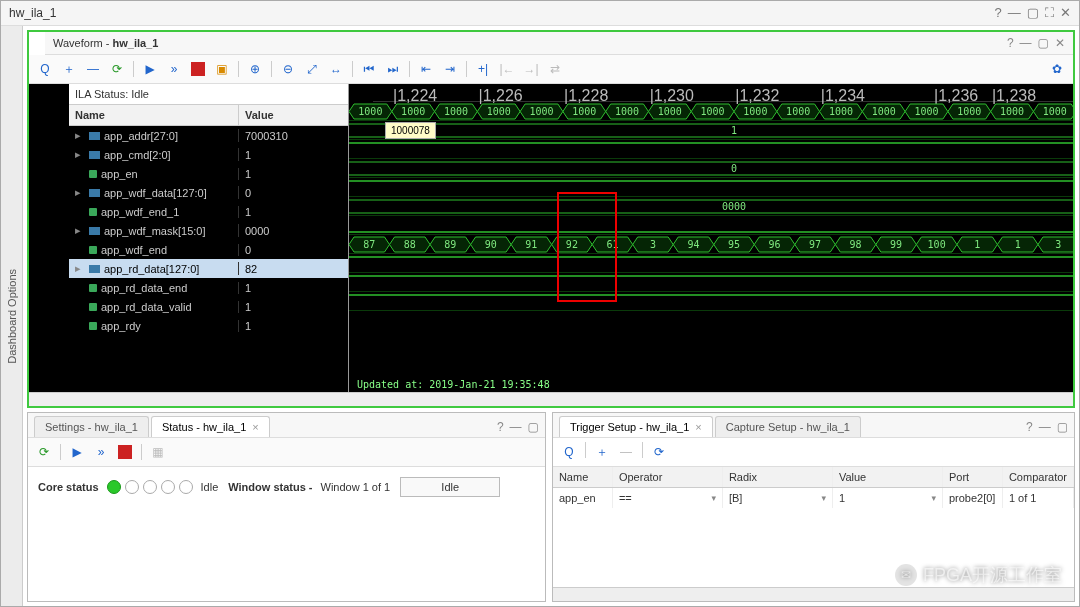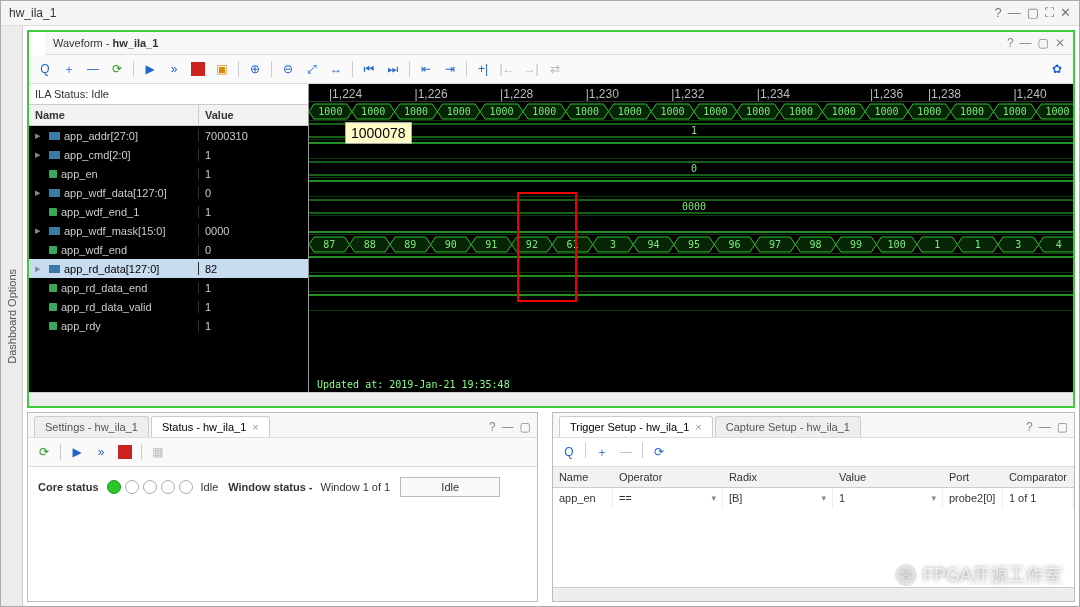--- a/index.html
+++ b/index.html
@@ -21,46 +21,46 @@
 .panel-ctrls { display: flex; gap: 6px; color: #888; font-size: 12px; }
 .panel-ctrls span { cursor: pointer; }
 .toolbar { display: flex; align-items: center; gap: 4px; padding: 4px 6px; border-bottom: 1px solid #ddd; background: #fafafa; }
 .tbtn { width: 20px; height: 20px; display: flex; align-items: center; justify-content: center; cursor: pointer; border-radius: 2px; font-size: 12px; }
 .tsep { width: 1px; height: 16px; background: #ccc; margin: 0 2px; }
 .blue { color: #2266cc; }
 .green { color: #2a9a2a; }
 .red { color: #cc2222; background: #cc2222; width: 14px; height: 14px; }
 .orange { color: #d88a00; }
 .wave-body { display: flex; flex: 1; overflow: hidden; background: #000; }
-.sigpanel { width: 280px; background: #d946ef; display: flex; flex-direction: column; border-right: 1px solid #999; }
+.sigpanel { width: 280px; background: #d946ef; display: flex; flex-direction: column; border-right: 1px solid #999; margin-left: 40px; }
 .ila-status { padding: 4px 6px; background: #fff; font-size: 11px; border-bottom: 1px solid #ccc; }
 .sighead { display: flex; background: #f2f2f2; border-bottom: 1px solid #ccc; }
 .sighead > div { padding: 4px 6px; font-weight: bold; font-size: 11px; }
 .sighead .nm { width: 170px; border-right: 1px solid #ccc; }
 .sighead .vl { flex: 1; }
 .siglist { flex: 1; background: #000; color: #ccc; overflow: hidden; }
 .sigrow { display: flex; height: 19px; align-items: center; font-size: 11px; }
 .sigrow.sel { background: #c8dcf0; color: #000; }
 .sigrow .nm { width: 170px; padding-left: 6px; display: flex; align-items: center; gap: 4px; border-right: 1px solid #333; }
 .sigrow .vl { flex: 1; padding-left: 6px; }
 .sigrow .exp { color: #888; width: 10px; display: inline-block; }
 .icon-bus { width: 11px; height: 8px; background: #3a7aa8; display: inline-block; }
 .icon-bit { width: 8px; height: 8px; background: #3aa85a; display: inline-block; border-radius: 1px; }
 .waveview { flex: 1; background: #000; position: relative; overflow: hidden; }
-.ruler { height: 18px; background: #000; color: #bbb; font-size: 12px; position: relative; border-bottom: 1px solid #333; }
+.ruler { height: 18px; background: #000; color: #bbb; font-size: 16px; position: relative; border-bottom: 1px solid #333; margin-left: 24px; }
 .rlabel { position: absolute; top: 3px; }
 .wave-rows { position: relative; }
 .wrow { height: 19px; border-bottom: 1px solid #0a3a0a; position: relative; }
 .wrow svg { position: absolute; top: 0; left: 0; }
 .wval { fill: #7fe87f; font-size: 10px; font-family: monospace; }
-.marker { position: absolute; background: #fffcc8; color: #000; font-size: 14px; padding: 2px 5px; border: 1px solid #aaa; z-index: 10; }
+.marker { position: absolute; background: #fffcc8; color: #000; font-size: 10px; padding: 2px 5px; border: 1px solid #aaa; z-index: 10; }
 .redbox { position: absolute; border: 2px solid #e00; z-index: 5; }
 .updated { position: absolute; bottom: 2px; left: 8px; color: #8f8; font-size: 10px; font-family: monospace; }
 .scrollbar-h { height: 14px; background: #eee; border-top: 1px solid #ccc; position: relative; }
-.lower { display: flex; gap: 14px; height: 190px; }
+.lower { display: flex; gap: 6px; height: 190px; }
 .lower .panel { flex: 1; }
 .tabs { display: flex; gap: 2px; padding: 3px 6px 0; background: #f7f7f7; border-bottom: 1px solid #ddd; align-items: center; }
 .tab { padding: 4px 10px; background: #eee; border: 1px solid #ccc; border-bottom: none; border-radius: 3px 3px 0 0; display: flex; gap: 6px; align-items: center; color: #555; cursor: pointer; }
 .tab.active { background: #fff; color: #000; }
 .tab .x { color: #999; }
 .tabs .spacer { flex: 1; }
 .status-body { padding: 10px; display: flex; flex-direction: row; gap: 10px; font-size: 11px; }
 .status-line { display: flex; align-items: center; gap: 8px; }
 .dots { display: flex; gap: 4px; }
 .dot { width: 14px; height: 14px; border-radius: 50%; border: 1px solid #aaa; background: #fff; }

